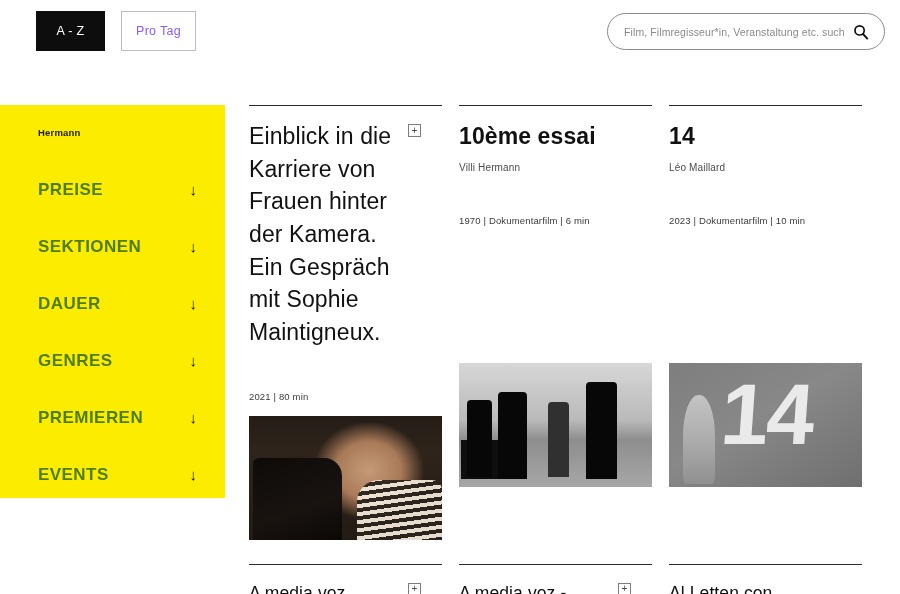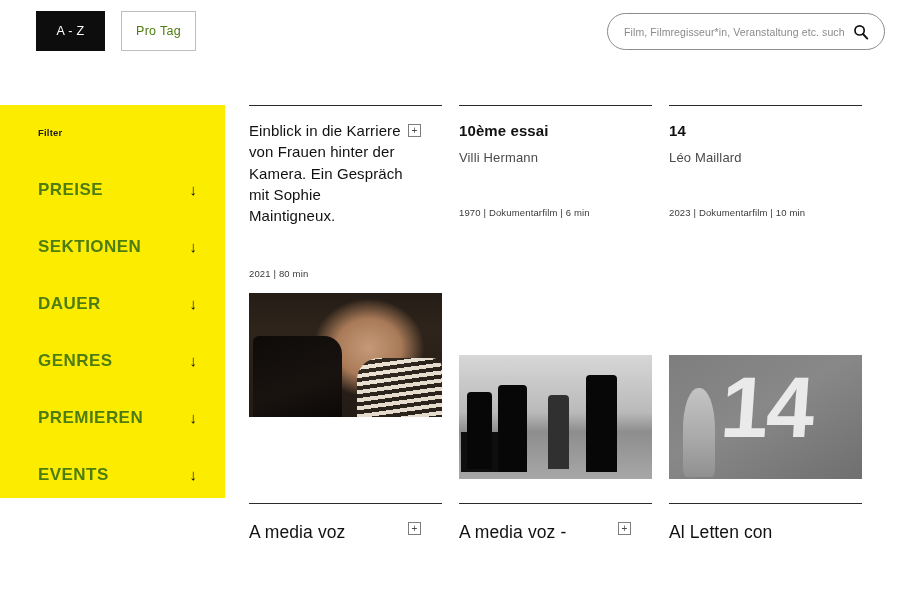--- a/index.html
+++ b/index.html
@@ -51,21 +51,21 @@
   }
 
   .toggle-btn.active {
     background: #0d0d0d;
     color: #ffffff;
     border: 1px solid #0d0d0d;
   }
 
   .toggle-btn.inactive {
     background: #ffffff;
-    color: #4d7c0f;
+    color: #8b5cf6;
     border: 1px solid #bdbdbd;
   }
 
   .searchbox {
     position: absolute;
     right: 15px;
     top: 13px;
     width: 278px;
     height: 37px;
     border: 1px solid #8c8c8c;
@@ -189,33 +189,33 @@
     display: flex;
     align-items: center;
     justify-content: center;
     font-size: 10px;
     line-height: 1;
     color: #4a4a4a;
     cursor: pointer;
   }
 
   .card-title {
-    font-size: 15px;
+    font-size: 23px;
     line-height: 1.42;
     color: #111111;
     letter-spacing: 0.1px;
     font-weight: normal;
     max-width: 158px;
     cursor: pointer;
   }
 
   .card-title.short { max-width: 185px; font-weight: bold; }
 
   .card-person {
-    font-size: 13px;
+    font-size: 10px;
     color: #4b4b4b;
     letter-spacing: 0.15px;
     margin-top: 9px;
   }
 
   .card-meta {
     font-size: 9.5px;
     color: #3a3a3a;
     letter-spacing: 0.15px;
     margin-top: 42px;
@@ -325,21 +325,21 @@
           <circle cx="6.6" cy="6.4" r="4.6" fill="none" stroke="#111" stroke-width="1.7"></circle>
           <line x1="10.0" y1="10.0" x2="14.3" y2="14.6" stroke="#111" stroke-width="1.9" stroke-linecap="round"></line>
         </svg>
       </span>
     </div>
 
   </div>
 
   <div class="sidebar">
 
-    <div class="sidebar-title">Filter</div>
+    <div class="sidebar-title">Hermann</div>
 
     <div class="filter-list">
 
       <div class="filter-item">
         <span class="filter-label">PREISE</span>
         <span class="filter-arrow">↓</span>
       </div>
 
       <div class="filter-item">
         <span class="filter-label">SEKTIONEN</span>

